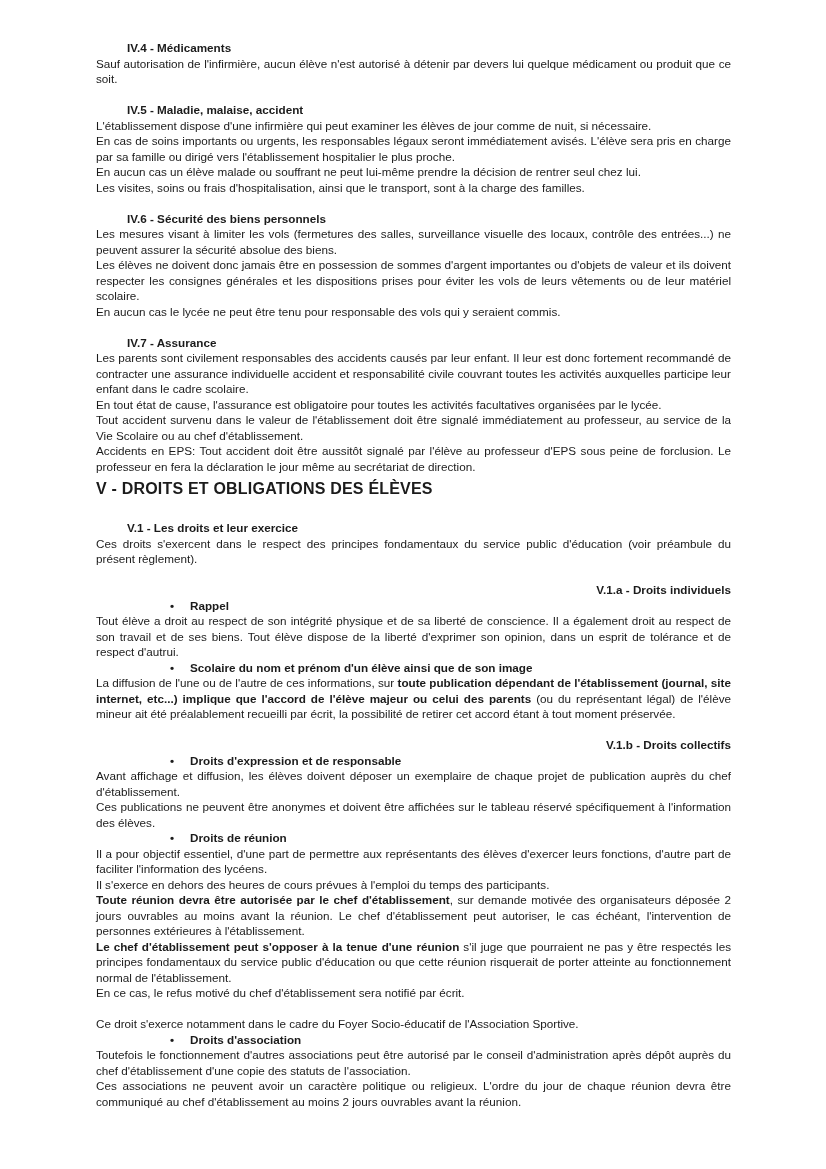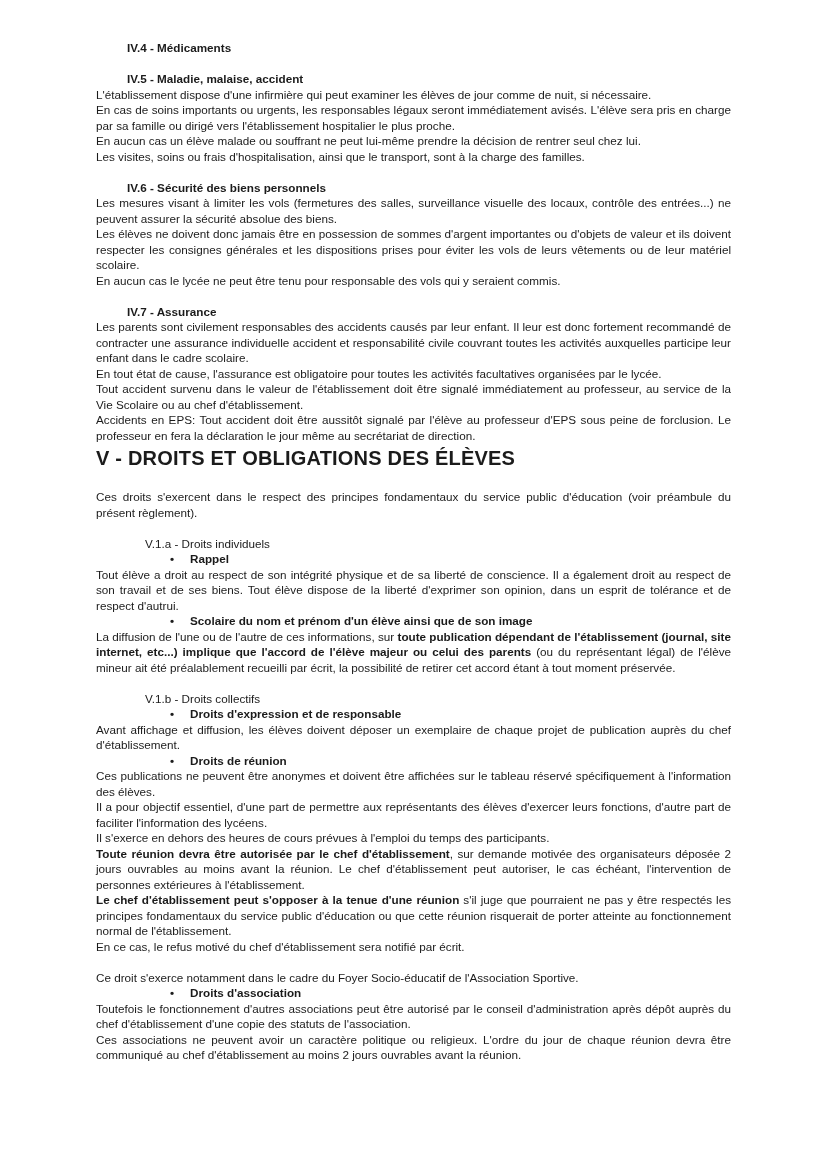--- a/index.html
+++ b/index.html
@@ -16,69 +16,71 @@
     background: #ffffff;
     color: #1b1b1b;
     font-family: "Liberation Sans", "DejaVu Sans", sans-serif;
     font-size: 11.7px;
     line-height: 15.5px;
     overflow: hidden;
   }
   .blk { margin: 0; }
   .h1 {
     font-weight: 700;
-    font-size: 20px;
+    font-size: 16px;
     line-height: 20px;
     margin: 5px 0 21px 0;
     letter-spacing: 0.2px;
   }
   .h2 { font-weight: 700; padding-left: 31px; }
-  .h3 { font-weight: 400; margin-left: 49px; }
+  .h3 { font-weight: 700; margin-left: 49px; text-align: right; }
   .bullet { font-weight: 700; padding-left: 74px; }
   .bullet .marker { display: inline-block; width: 20px; font-weight: 700; }
   .p { text-align: justify; }
   .p .b { font-weight: 700; }
   .sp { height: 15.5px; }
 </style>
 </head>
 <body>
 
 <div class="page">
     <div class="blk h2">IV.4 - Médicaments</div>
+    <div class="blk p"><span>Sauf autorisation de l'infirmière, aucun élève n'est autorisé à détenir par devers lui quelque médicament ou produit que ce soit.</span></div>
     <div class="blk sp"></div>
     <div class="blk h2">IV.5 - Maladie, malaise, accident</div>
     <div class="blk p"><span>L'établissement dispose d'une infirmière qui peut examiner les élèves de jour comme de nuit, si nécessaire.</span></div>
     <div class="blk p"><span>En cas de soins importants ou urgents, les responsables légaux seront immédiatement avisés. L'élève sera pris en charge par sa famille ou dirigé vers l'établissement hospitalier le plus proche.</span></div>
     <div class="blk p"><span>En aucun cas un élève malade ou souffrant ne peut lui-même prendre la décision de rentrer seul chez lui.</span></div>
     <div class="blk p"><span>Les visites, soins ou frais d'hospitalisation, ainsi que le transport, sont à la charge des familles.</span></div>
     <div class="blk sp"></div>
     <div class="blk h2">IV.6 - Sécurité des biens personnels</div>
     <div class="blk p"><span>Les mesures visant à limiter les vols (fermetures des salles, surveillance visuelle des locaux, contrôle des entrées...) ne peuvent assurer la sécurité absolue des biens.</span></div>
     <div class="blk p"><span>Les élèves ne doivent donc jamais être en possession de sommes d'argent importantes ou d'objets de valeur et ils doivent respecter les consignes générales et les dispositions prises pour éviter les vols de leurs vêtements ou de leur matériel scolaire.</span></div>
     <div class="blk p"><span>En aucun cas le lycée ne peut être tenu pour responsable des vols qui y seraient commis.</span></div>
     <div class="blk sp"></div>
     <div class="blk h2">IV.7 - Assurance</div>
     <div class="blk p"><span>Les parents sont civilement responsables des accidents causés par leur enfant. Il leur est donc fortement recommandé de contracter une assurance individuelle accident et responsabilité civile couvrant toutes les activités auxquelles participe leur enfant dans le cadre scolaire.</span></div>
     <div class="blk p"><span>En tout état de cause, l'assurance est obligatoire pour toutes les activités facultatives organisées par le lycée.</span></div>
     <div class="blk p"><span>Tout accident survenu dans le valeur de l'établissement doit être signalé immédiatement au professeur, au service de la Vie Scolaire ou au chef d'établissement.</span></div>
     <div class="blk p"><span>Accidents en EPS: Tout accident doit être aussitôt signalé par l'élève au professeur d'EPS sous peine de forclusion. Le professeur en fera la déclaration le jour même au secrétariat de direction.</span></div>
     <div class="blk h1">V - DROITS ET OBLIGATIONS DES ÉLÈVES</div>
+    <div class="blk h2">V.1 - Les droits et leur exercice</div>
     <div class="blk p"><span>Ces droits s'exercent dans le respect des principes fondamentaux du service public d'éducation (voir préambule du présent règlement).</span></div>
     <div class="blk sp"></div>
     <div class="blk h3">V.1.a - Droits individuels</div>
     <div class="blk bullet"><span class="marker">•</span><span>Rappel</span></div>
     <div class="blk p"><span>Tout élève a droit au respect de son intégrité physique et de sa liberté de conscience. Il a également droit au respect de son travail et de ses biens. Tout élève dispose de la liberté d'exprimer son opinion, dans un esprit de tolérance et de respect d'autrui.</span></div>
     <div class="blk bullet"><span class="marker">•</span><span>Scolaire du nom et prénom d'un élève ainsi que de son image</span></div>
     <div class="blk p"><span>La diffusion de l'une ou de l'autre de ces informations, sur </span><span class="b">toute publication dépendant de l'établissement (journal, site internet, etc...) implique que l'accord de l'élève majeur ou celui des parents</span><span> (ou du représentant légal) de l'élève mineur ait été préalablement recueilli par écrit, la possibilité de retirer cet accord étant à tout moment préservée.</span></div>
     <div class="blk sp"></div>
     <div class="blk h3">V.1.b - Droits collectifs</div>
     <div class="blk bullet"><span class="marker">•</span><span>Droits d'expression et de responsable</span></div>
     <div class="blk p"><span>Avant affichage et diffusion, les élèves doivent déposer un exemplaire de chaque projet de publication auprès du chef d'établissement.</span></div>
+    <div class="blk p"><span>Ces publications ne peuvent être anonymes et doivent être affichées sur le tableau réservé spécifiquement à l'information des élèves.</span></div>
     <div class="blk bullet"><span class="marker">•</span><span>Droits de réunion</span></div>
-    <div class="blk p"><span>Ces publications ne peuvent être anonymes et doivent être affichées sur le tableau réservé spécifiquement à l'information des élèves.</span></div>
     <div class="blk p"><span>Il a pour objectif essentiel, d'une part de permettre aux représentants des élèves d'exercer leurs fonctions, d'autre part de faciliter l'information des lycéens.</span></div>
     <div class="blk p"><span>Il s'exerce en dehors des heures de cours prévues à l'emploi du temps des participants.</span></div>
     <div class="blk p"><span class="b">Toute réunion devra être autorisée par le chef d'établissement</span><span>, sur demande motivée des organisateurs déposée 2 jours ouvrables au moins avant la réunion. Le chef d'établissement peut autoriser, le cas échéant, l'intervention de personnes extérieures à l'établissement.</span></div>
     <div class="blk p"><span class="b">Le chef d'établissement peut s'opposer à la tenue d'une réunion</span><span> s'il juge que pourraient ne pas y être respectés les principes fondamentaux du service public d'éducation ou que cette réunion risquerait de porter atteinte au fonctionnement normal de l'établissement.</span></div>
     <div class="blk p"><span>En ce cas, le refus motivé du chef d'établissement sera notifié par écrit.</span></div>
     <div class="blk sp"></div>
     <div class="blk p"><span>Ce droit s'exerce notamment dans le cadre du Foyer Socio-éducatif de l'Association Sportive.</span></div>
     <div class="blk bullet"><span class="marker">•</span><span>Droits d'association</span></div>
     <div class="blk p"><span>Toutefois le fonctionnement d'autres associations peut être autorisé par le conseil d'administration après dépôt auprès du chef d'établissement d'une copie des statuts de l'association.</span></div>
     <div class="blk p"><span>Ces associations ne peuvent avoir un caractère politique ou religieux. L'ordre du jour de chaque réunion devra être communiqué au chef d'établissement au moins 2 jours ouvrables avant la réunion.</span></div>

